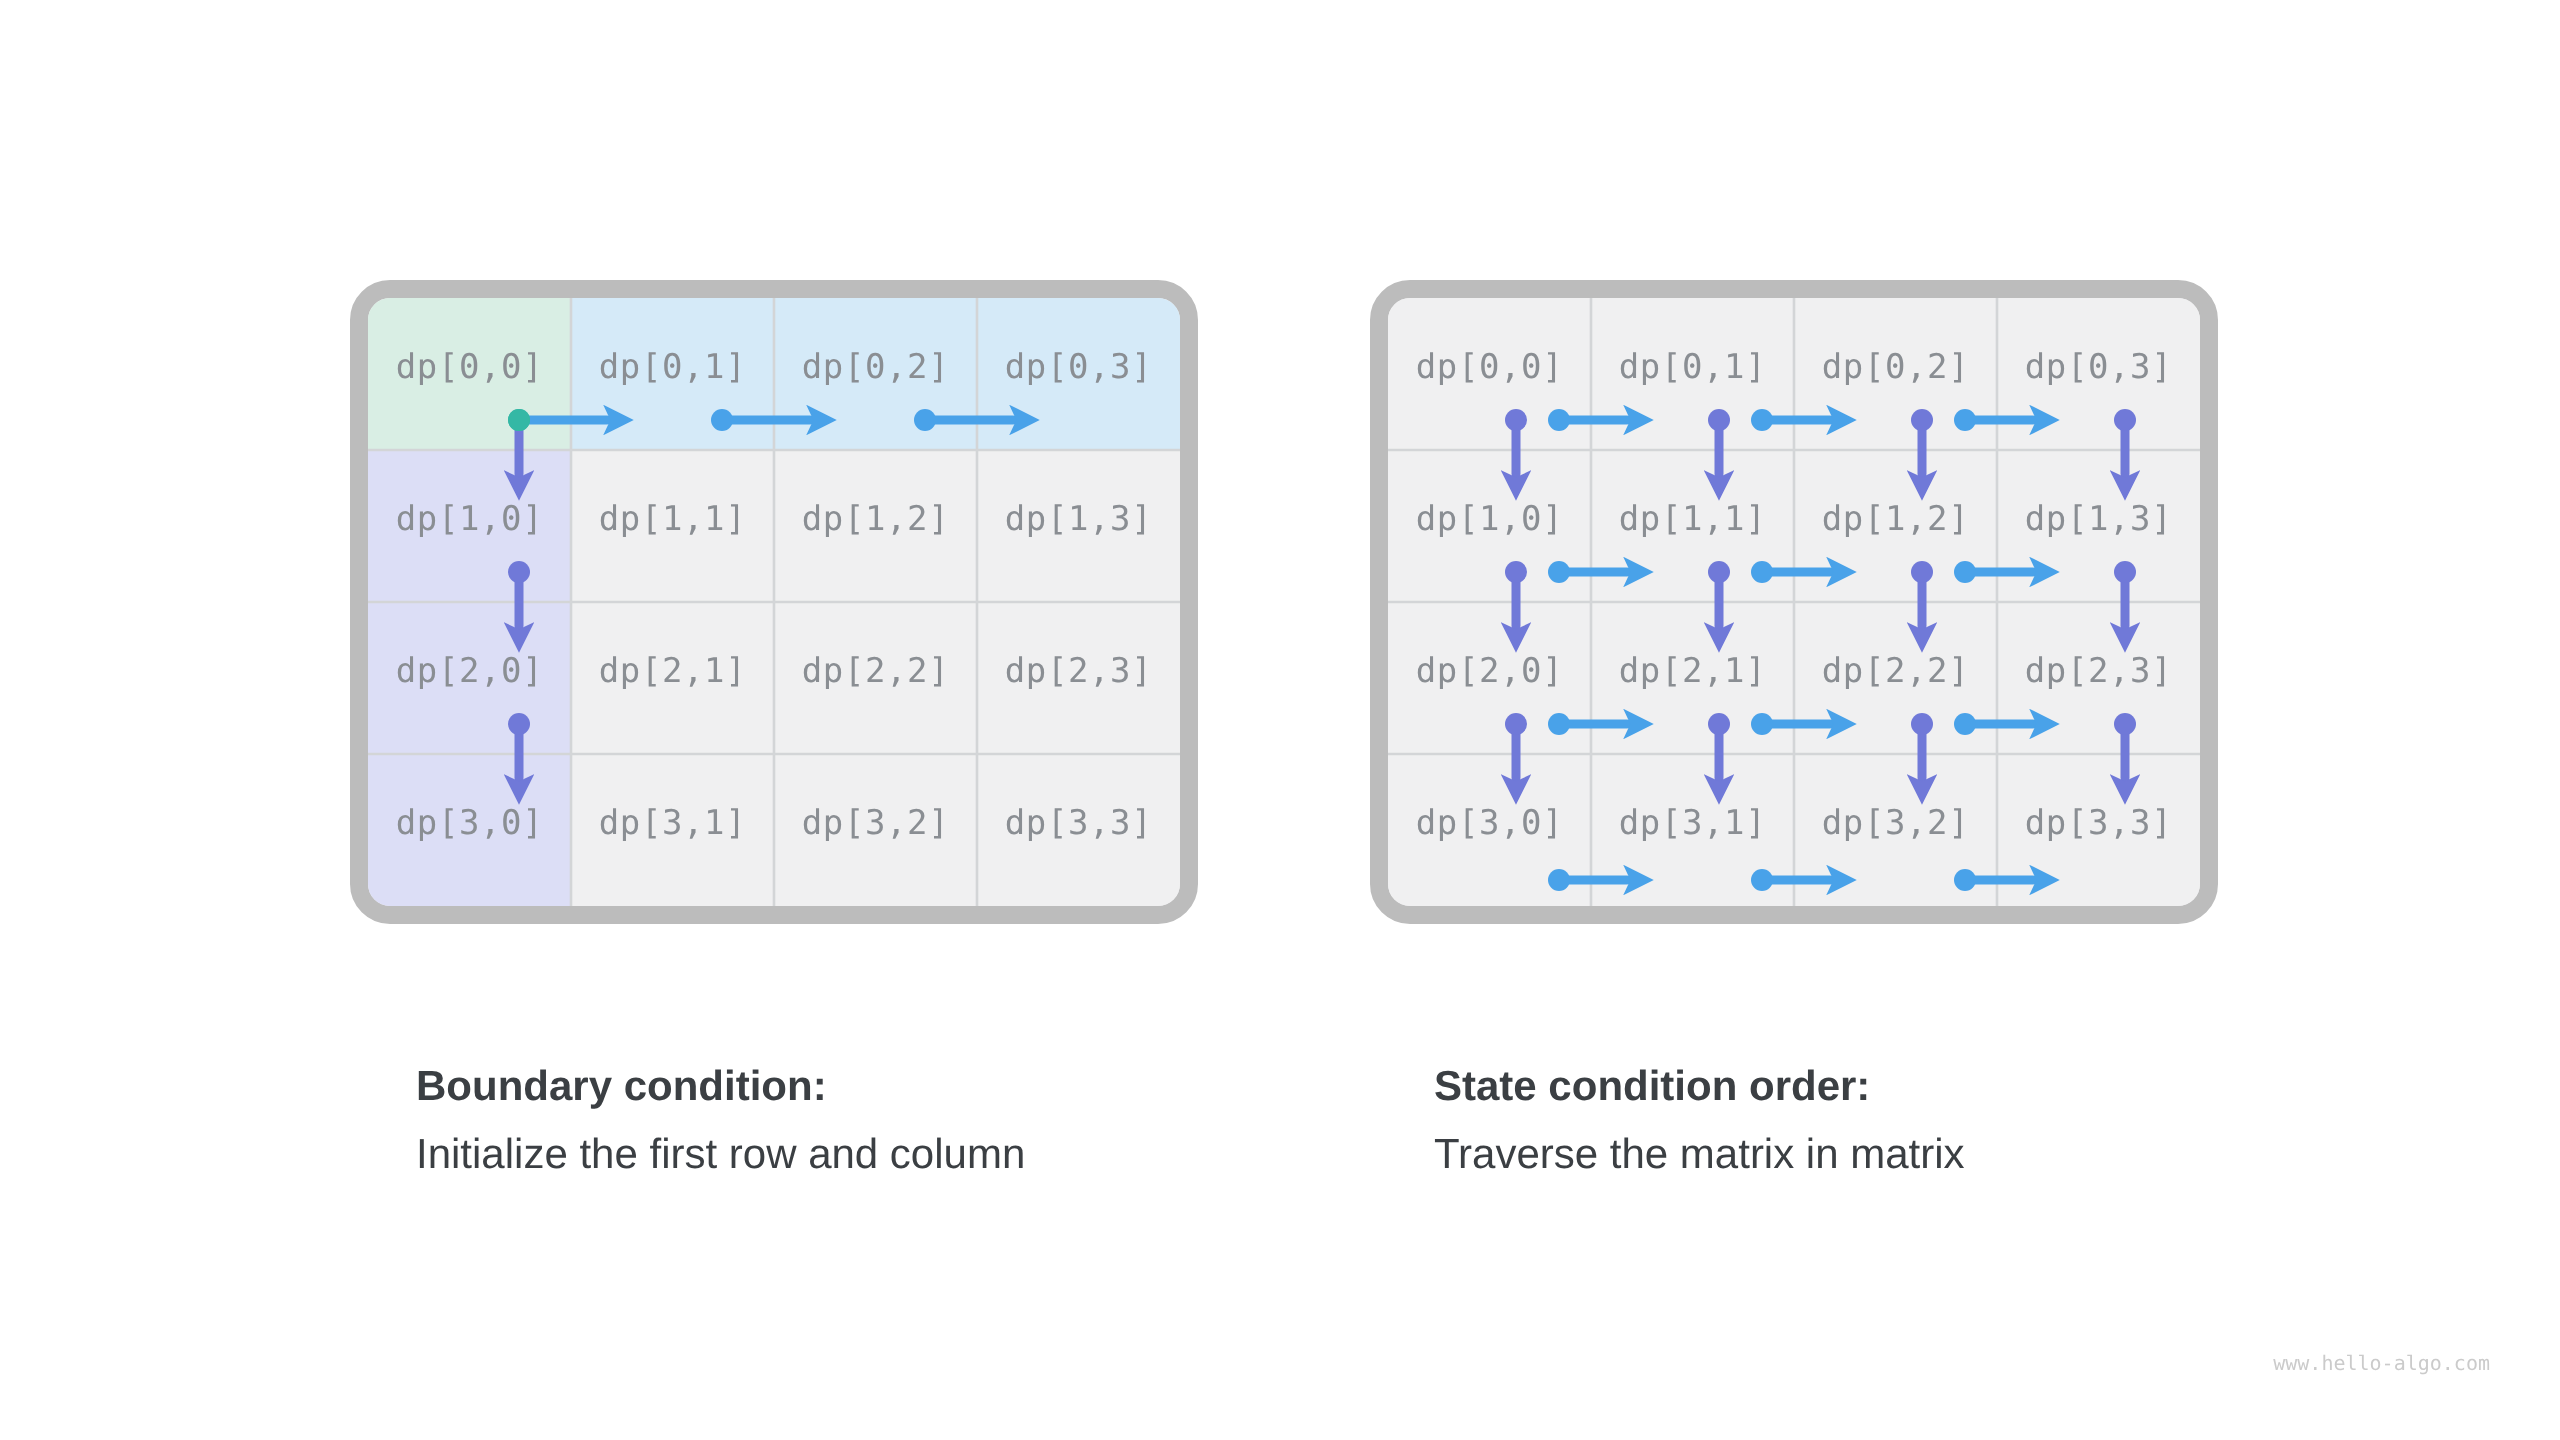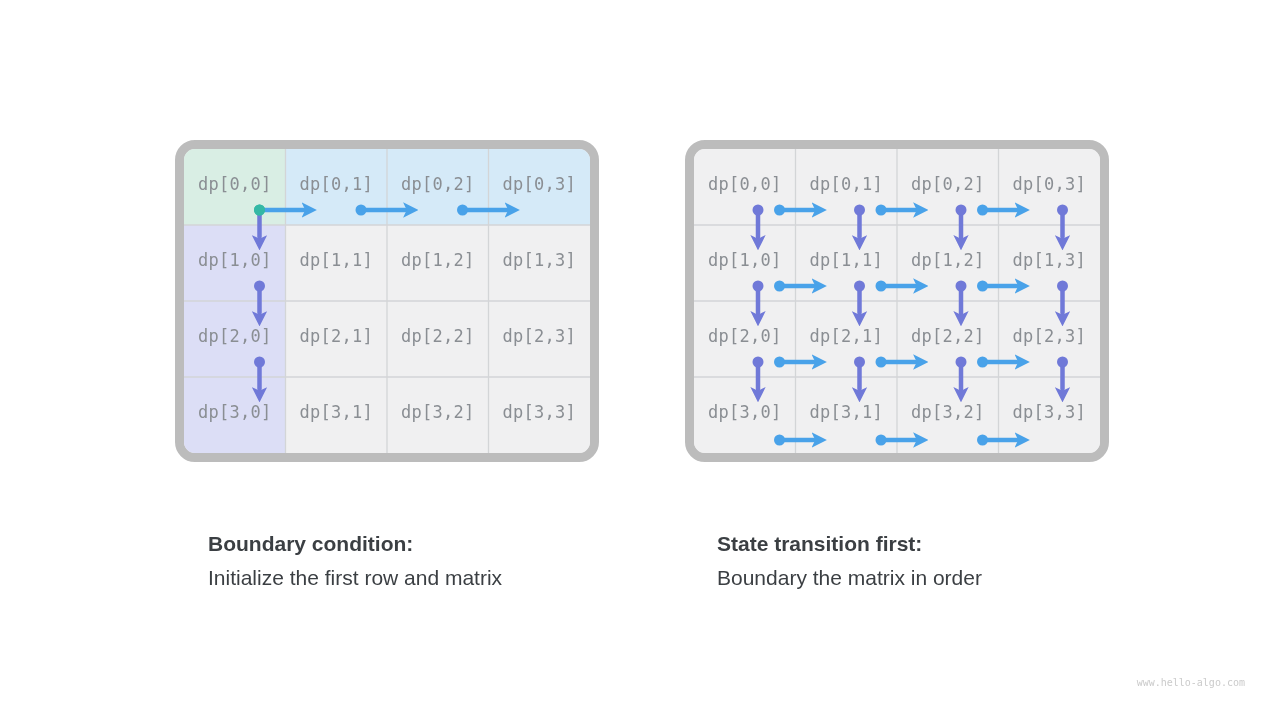--- a/index.html
+++ b/index.html
@@ -251,21 +251,21 @@
       <circle cx="368.5" cy="137" r="5.5" fill="#7079d8"></circle>
       <circle cx="64" cy="213" r="5.5" fill="#7079d8"></circle>
       <circle cx="165.5" cy="213" r="5.5" fill="#7079d8"></circle>
       <circle cx="267" cy="213" r="5.5" fill="#7079d8"></circle>
       <circle cx="368.5" cy="213" r="5.5" fill="#7079d8"></circle>
     </svg>
 </div>
 
 <div class="caption left">
   <div class="caption-title">Boundary condition:</div>
-  <div class="caption-body">Initialize the first row and matrix</div>
+  <div class="caption-body">Initialize the first row and column</div>
 </div>
 
 <div class="caption right">
-  <div class="caption-title">State transition first:</div>
-  <div class="caption-body">Boundary the matrix in order</div>
+  <div class="caption-title">State condition order:</div>
+  <div class="caption-body">Traverse the matrix in matrix</div>
 </div>
 
 <div class="watermark">www.hello-algo.com</div>
 
 </body></html>

